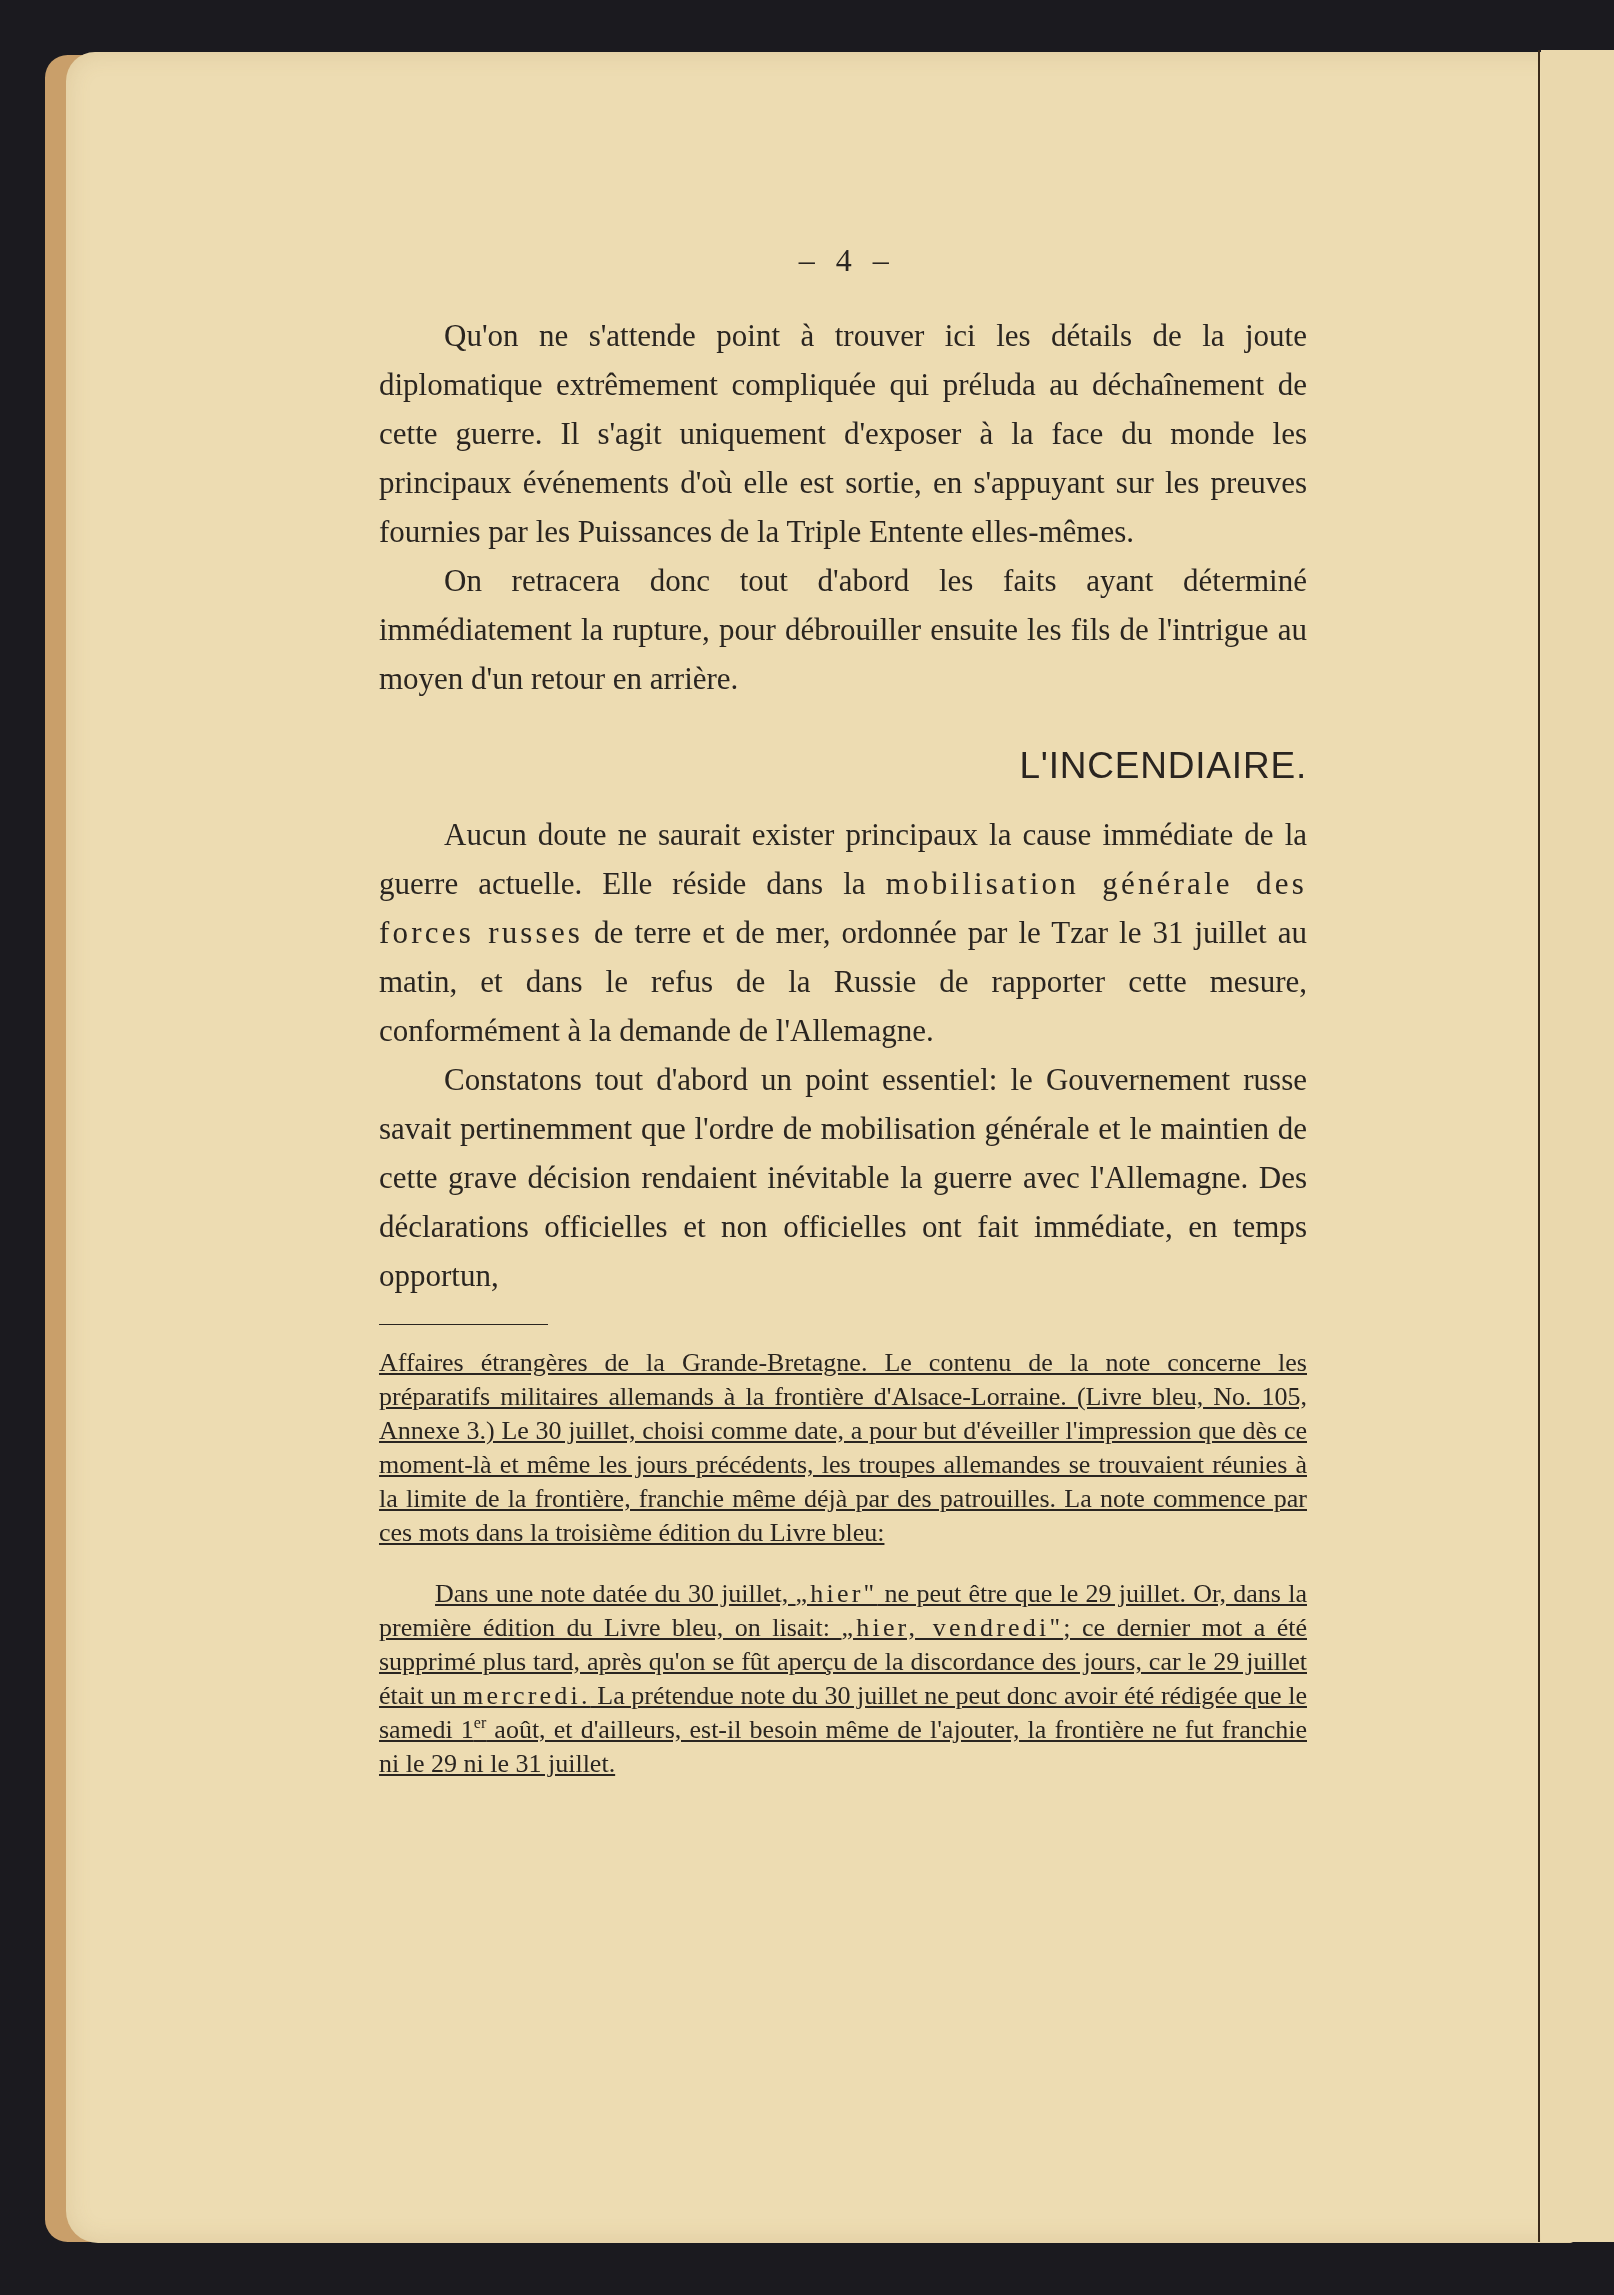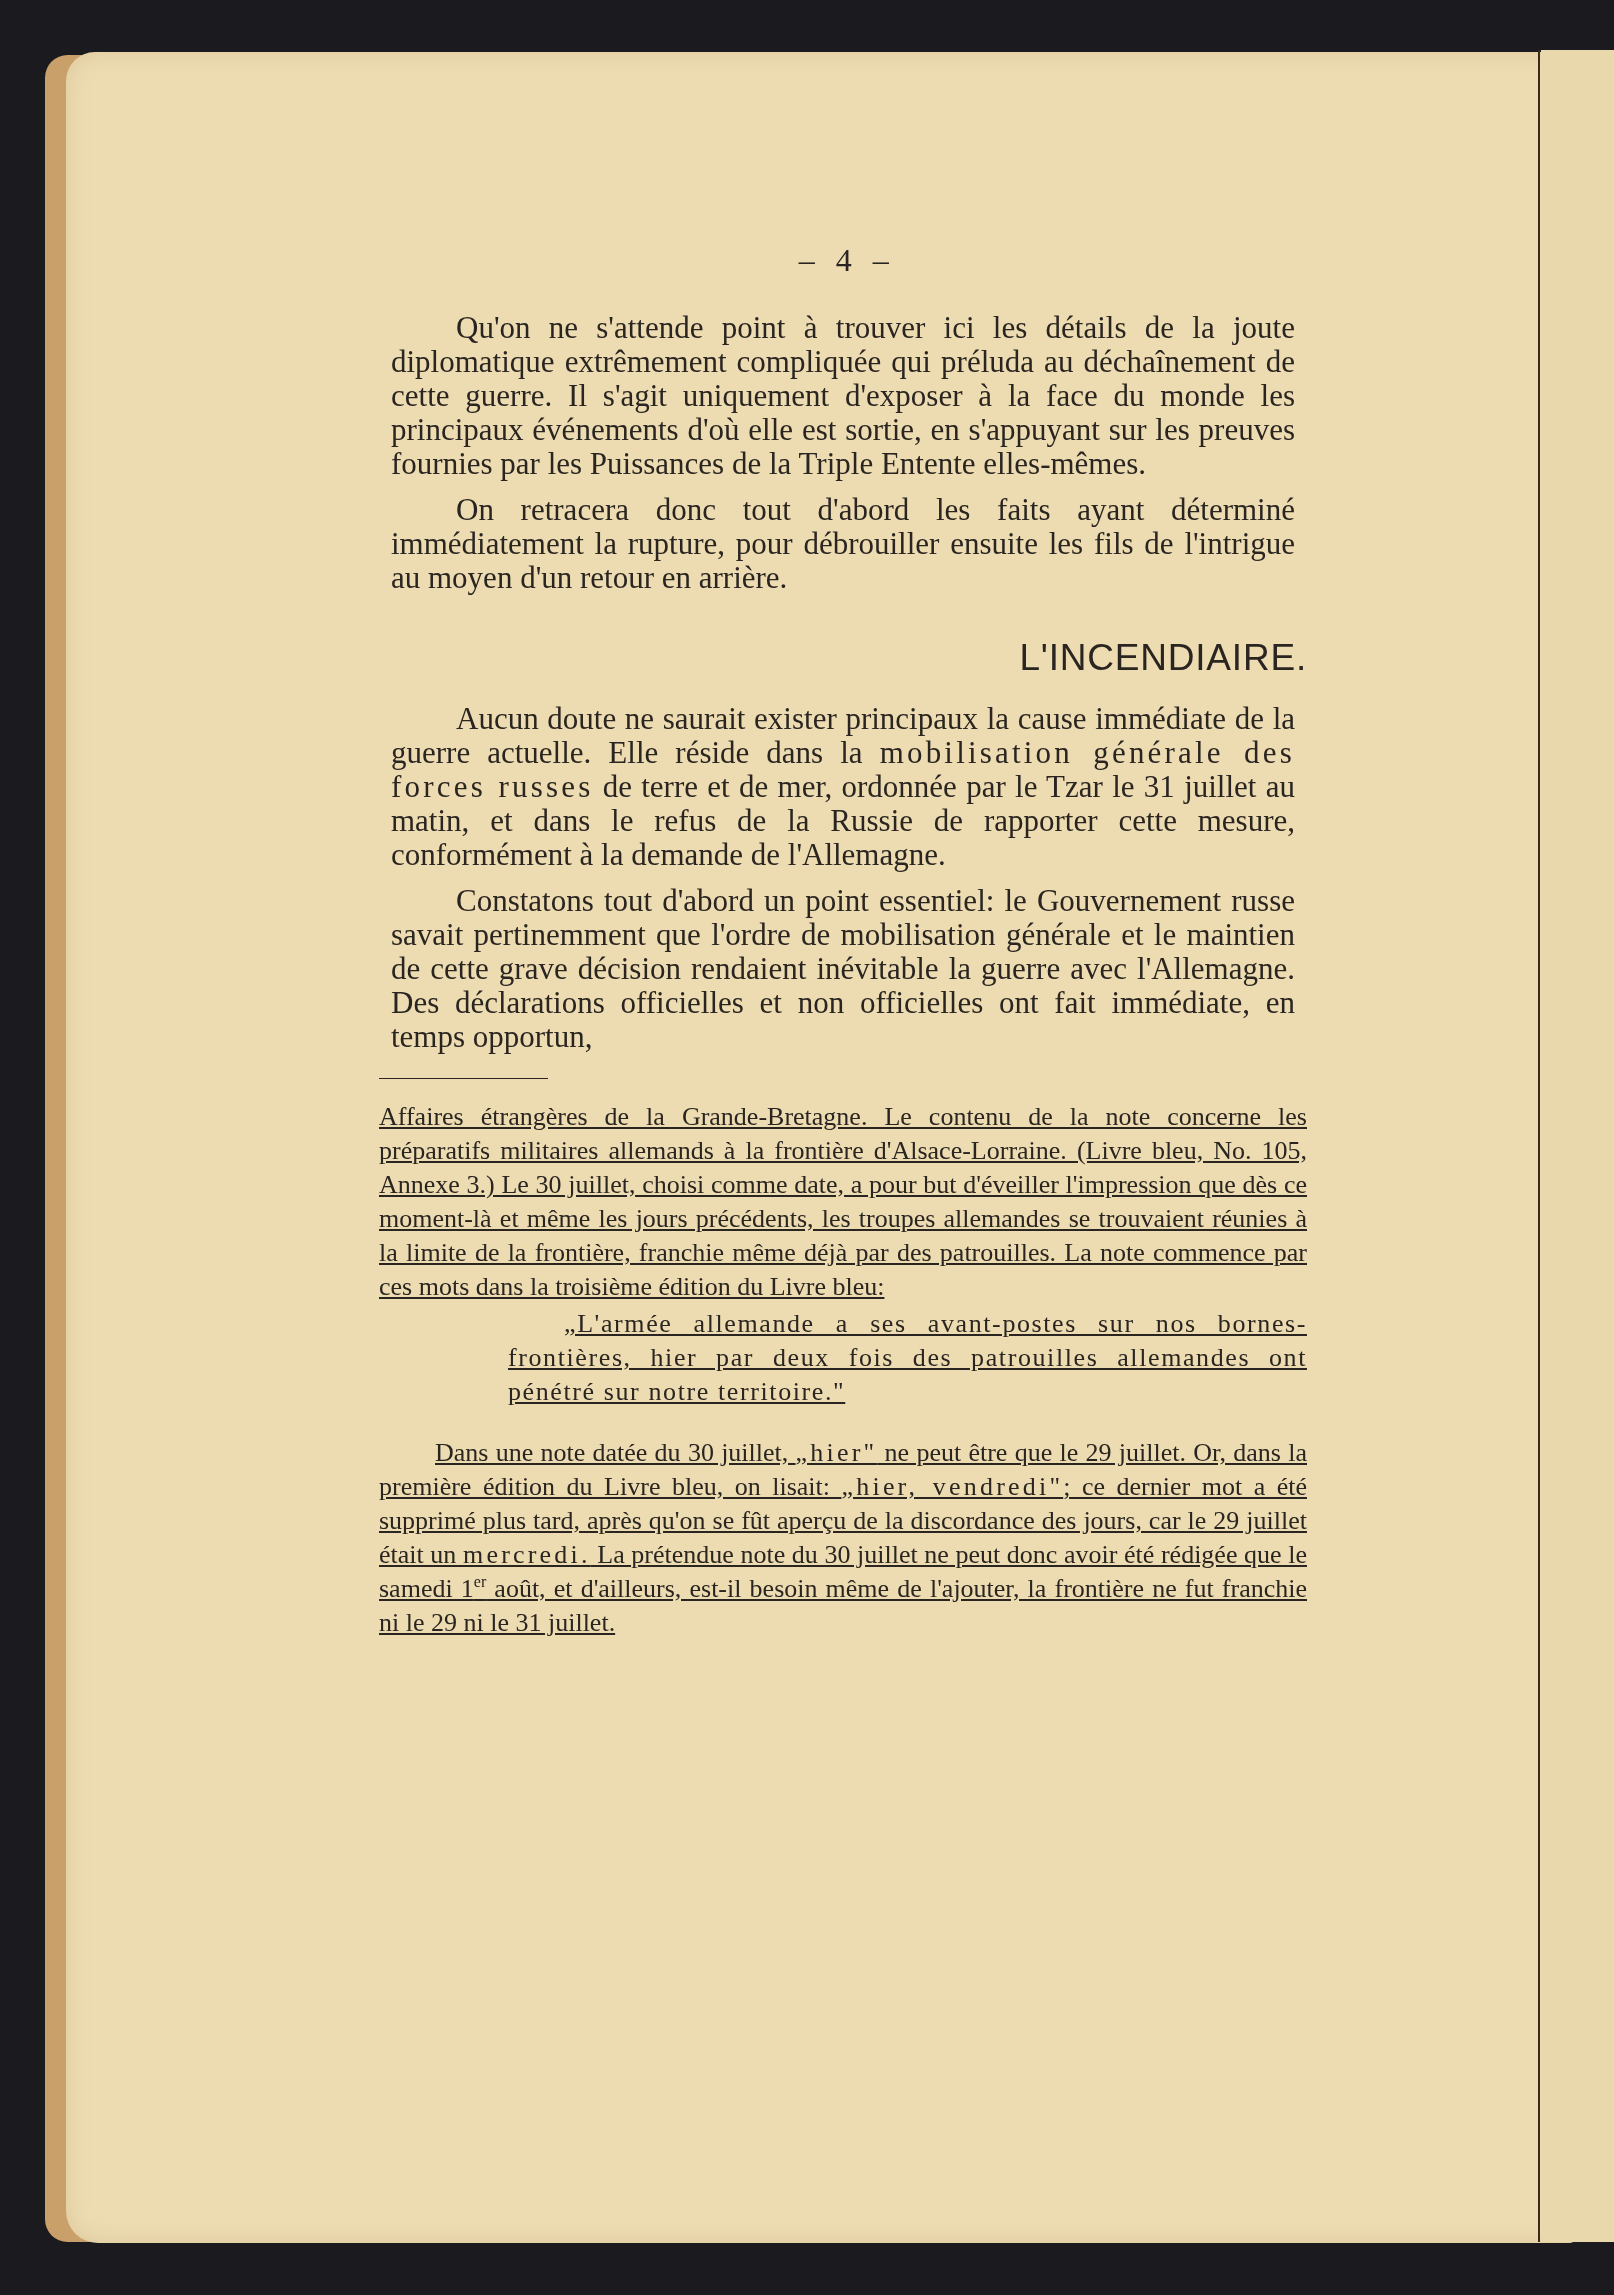--- a/index.html
+++ b/index.html
@@ -27,21 +27,21 @@
   }
   .text {
     position: absolute; left: 379px; top: 242px; width: 928px;
     color: #2a2520;
   }
   .page-number {
     text-align: center; font-size: 32px; margin: 0 0 32px 0;
     letter-spacing: 6.5px; padding-left: 8px;
   }
   .body p {
-    margin: 12px; font-size: 31px; line-height: 34px; text-align: justify;
+    margin: 0; font-size: 31px; line-height: 49px; text-align: justify;
     text-indent: 65px;
   }
   .heading {
     text-align: right; font-family: "Liberation Sans", "DejaVu Sans", sans-serif;
     font-size: 37px; margin: 42px 0 22.6px 0; letter-spacing: 0.8px;
   }
   .rule {
     width: 169px; height: 1.6px; background: #2a2520; margin: 24px 0 21px 0;
   }
   .fn p {
@@ -74,19 +74,16 @@
     <div class="heading">L'INCENDIAIRE.</div>
 
     <p><span>Aucun doute ne saurait exister principaux la cause immédiate de la guerre actuelle.  Elle réside dans la </span><span class="spaced">mobilisation générale des forces russes</span><span> de terre et de mer, ordonnée par le Tzar le 31 juillet au matin, et dans le refus de la Russie de rapporter cette mesure, conformément à la demande de l'Allemagne.</span></p>
     <p>Constatons tout d'abord un point essentiel: le Gouvernement russe savait pertinemment que l'ordre de mobilisation générale et le maintien de cette grave décision rendaient inévitable la guerre avec l'Allemagne.  Des déclarations officielles et non officielles ont fait immédiate, en temps opportun,</p>
   </div>
 
   <div class="rule"></div>
 
   <div class="fn">
     <p>Affaires étrangères de la Grande-Bretagne.  Le contenu de la note concerne les préparatifs militaires allemands à la frontière d'Alsace-Lorraine. (Livre bleu, No. 105, Annexe 3.)  Le 30 juillet, choisi comme date, a pour but d'éveiller l'impression que dès ce moment-là et même les jours précédents, les troupes allemandes se trouvaient réunies à la limite de la frontière, franchie même déjà par des patrouilles.  La note commence par ces mots dans la troisième édition du Livre bleu:</p>
-    <div class="quote">
-      <p>„L'armée allemande a ses avant-postes sur nos bornes-frontières, hier par deux fois des patrouilles allemandes ont pénétré sur notre territoire."</p>
-    </div>
     <p class="indent"><span>Dans une note datée du 30 juillet, </span><span class="spaced">„hier"</span><span> ne peut être que le 29 juillet.  Or, dans la première édition du Livre bleu, on lisait: </span><span class="spaced">„hier, vendredi"</span><span>; ce dernier mot a été supprimé plus tard, après qu'on se fût aperçu de la discordance des jours, car le 29 juillet était un </span><span class="spaced">mercredi.</span><span>  La prétendue note du 30 juillet ne peut donc avoir été rédigée que le samedi 1</span><sup>er</sup><span> août, et d'ailleurs, est-il besoin même de l'ajouter, la frontière ne fut franchie ni le 29 ni le 31 juillet.</span></p>
   </div>
 </div>
 
 
 </body></html>

